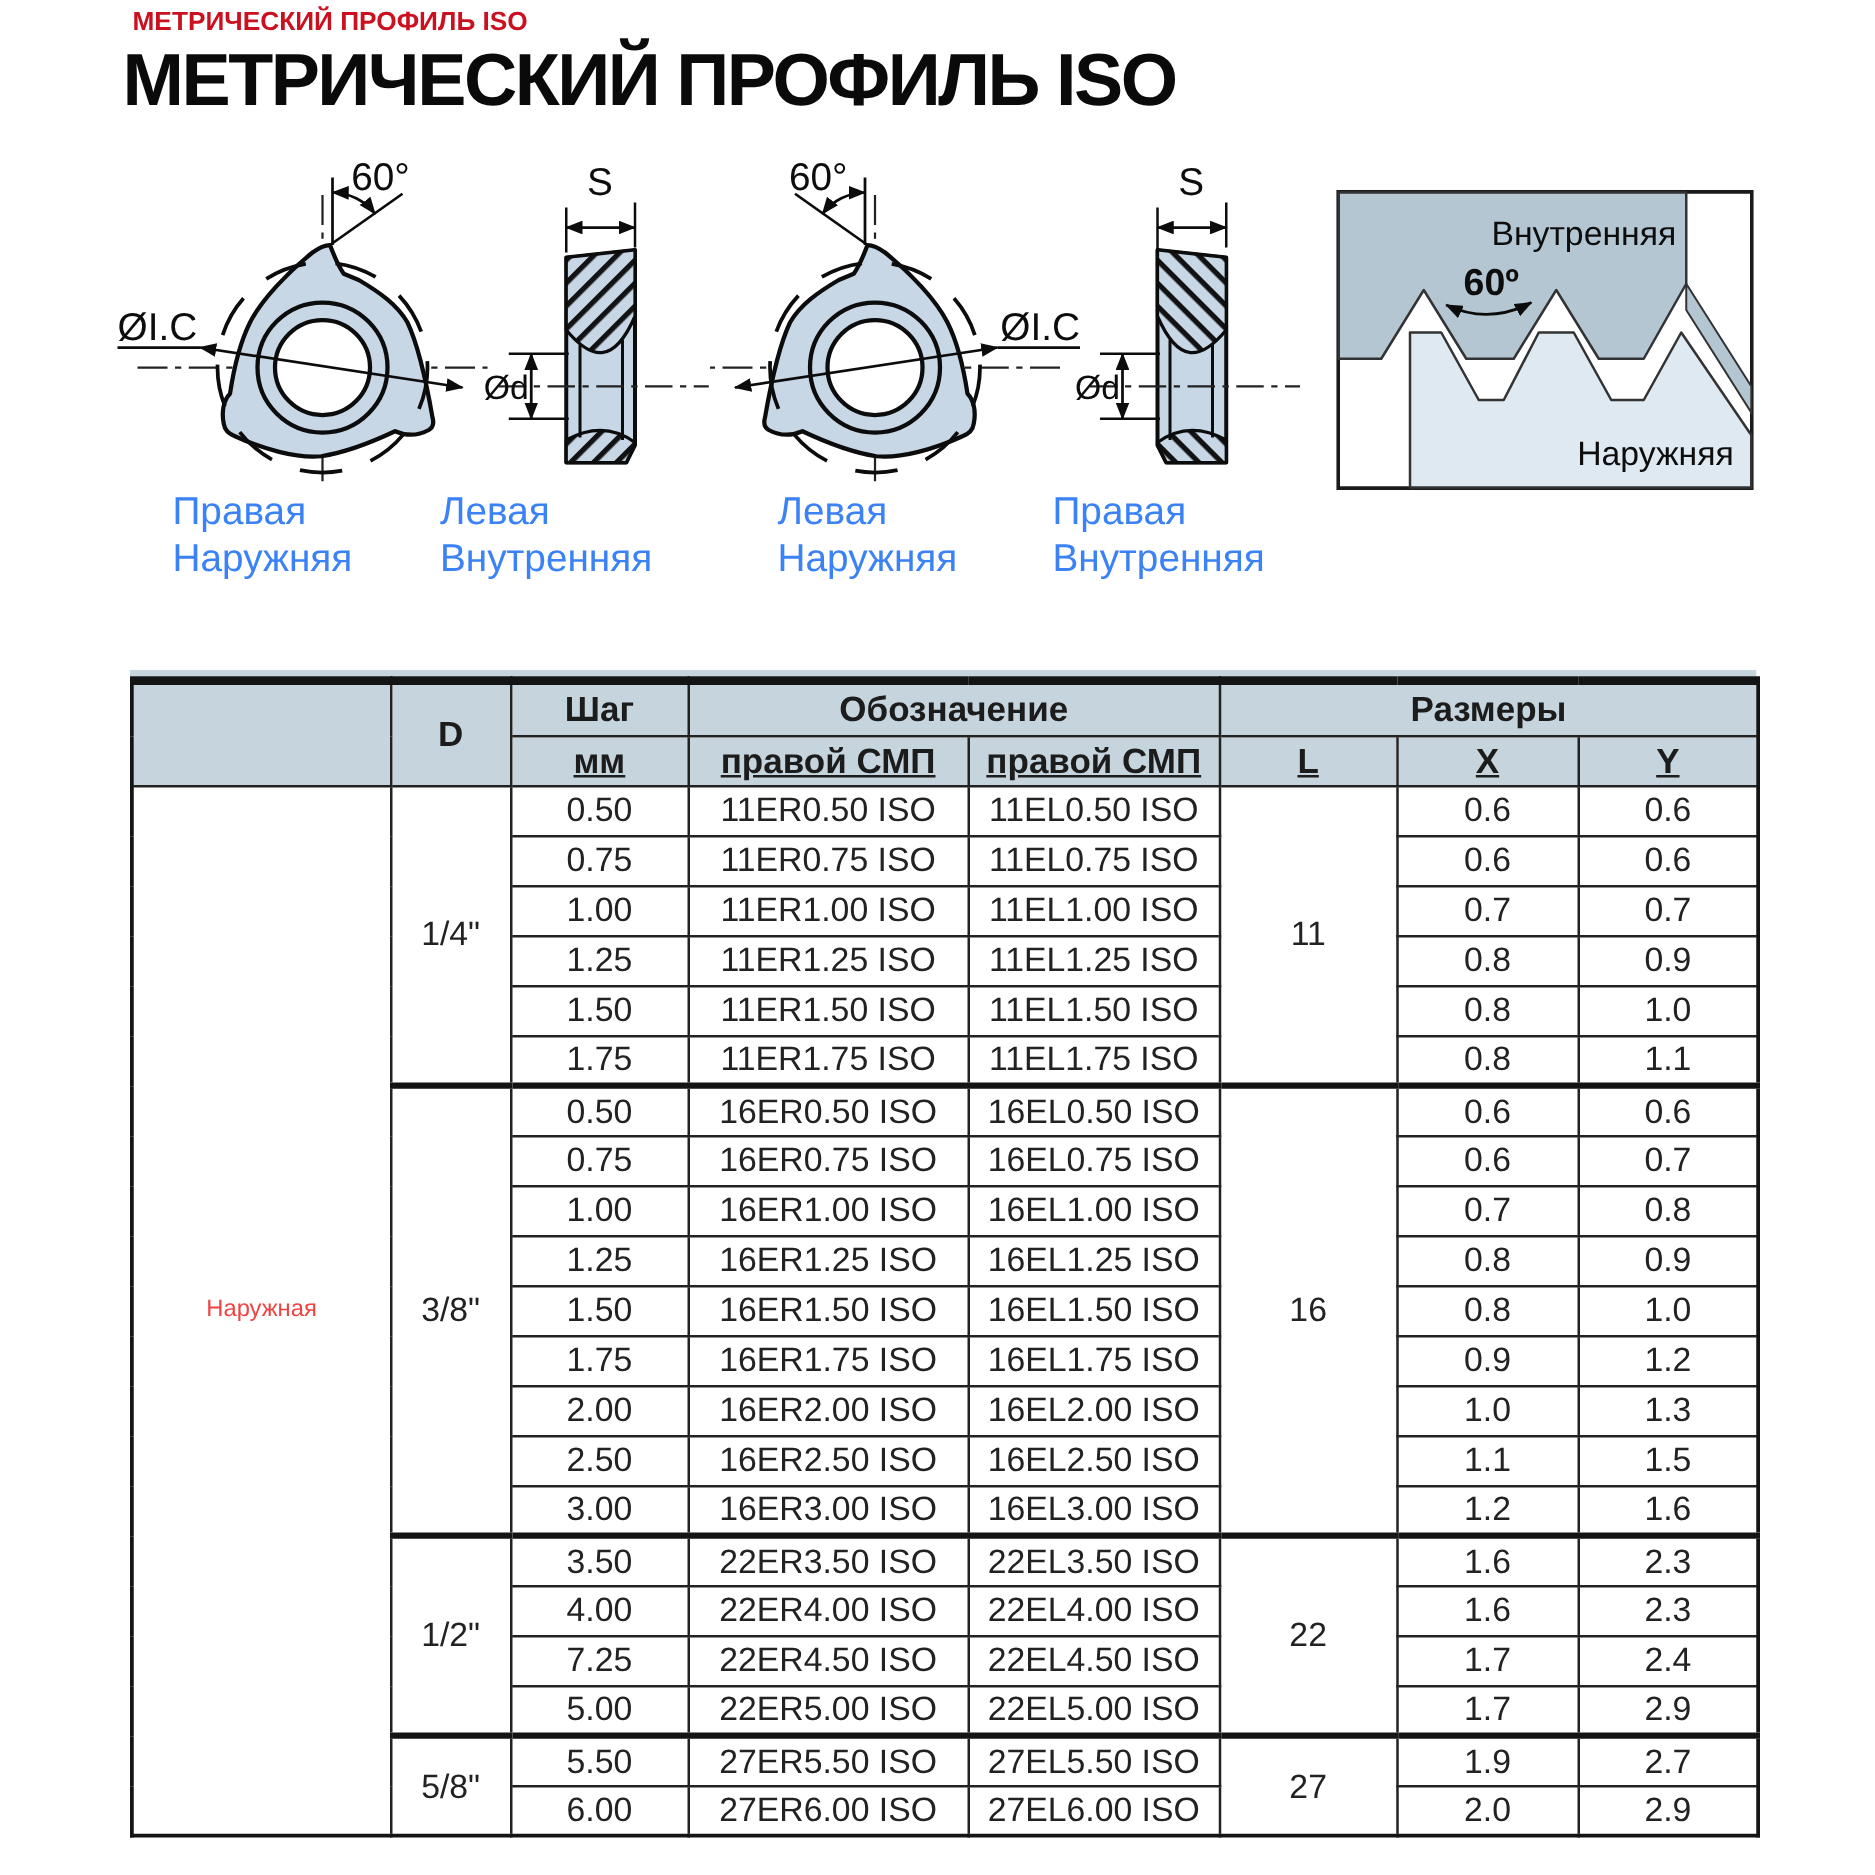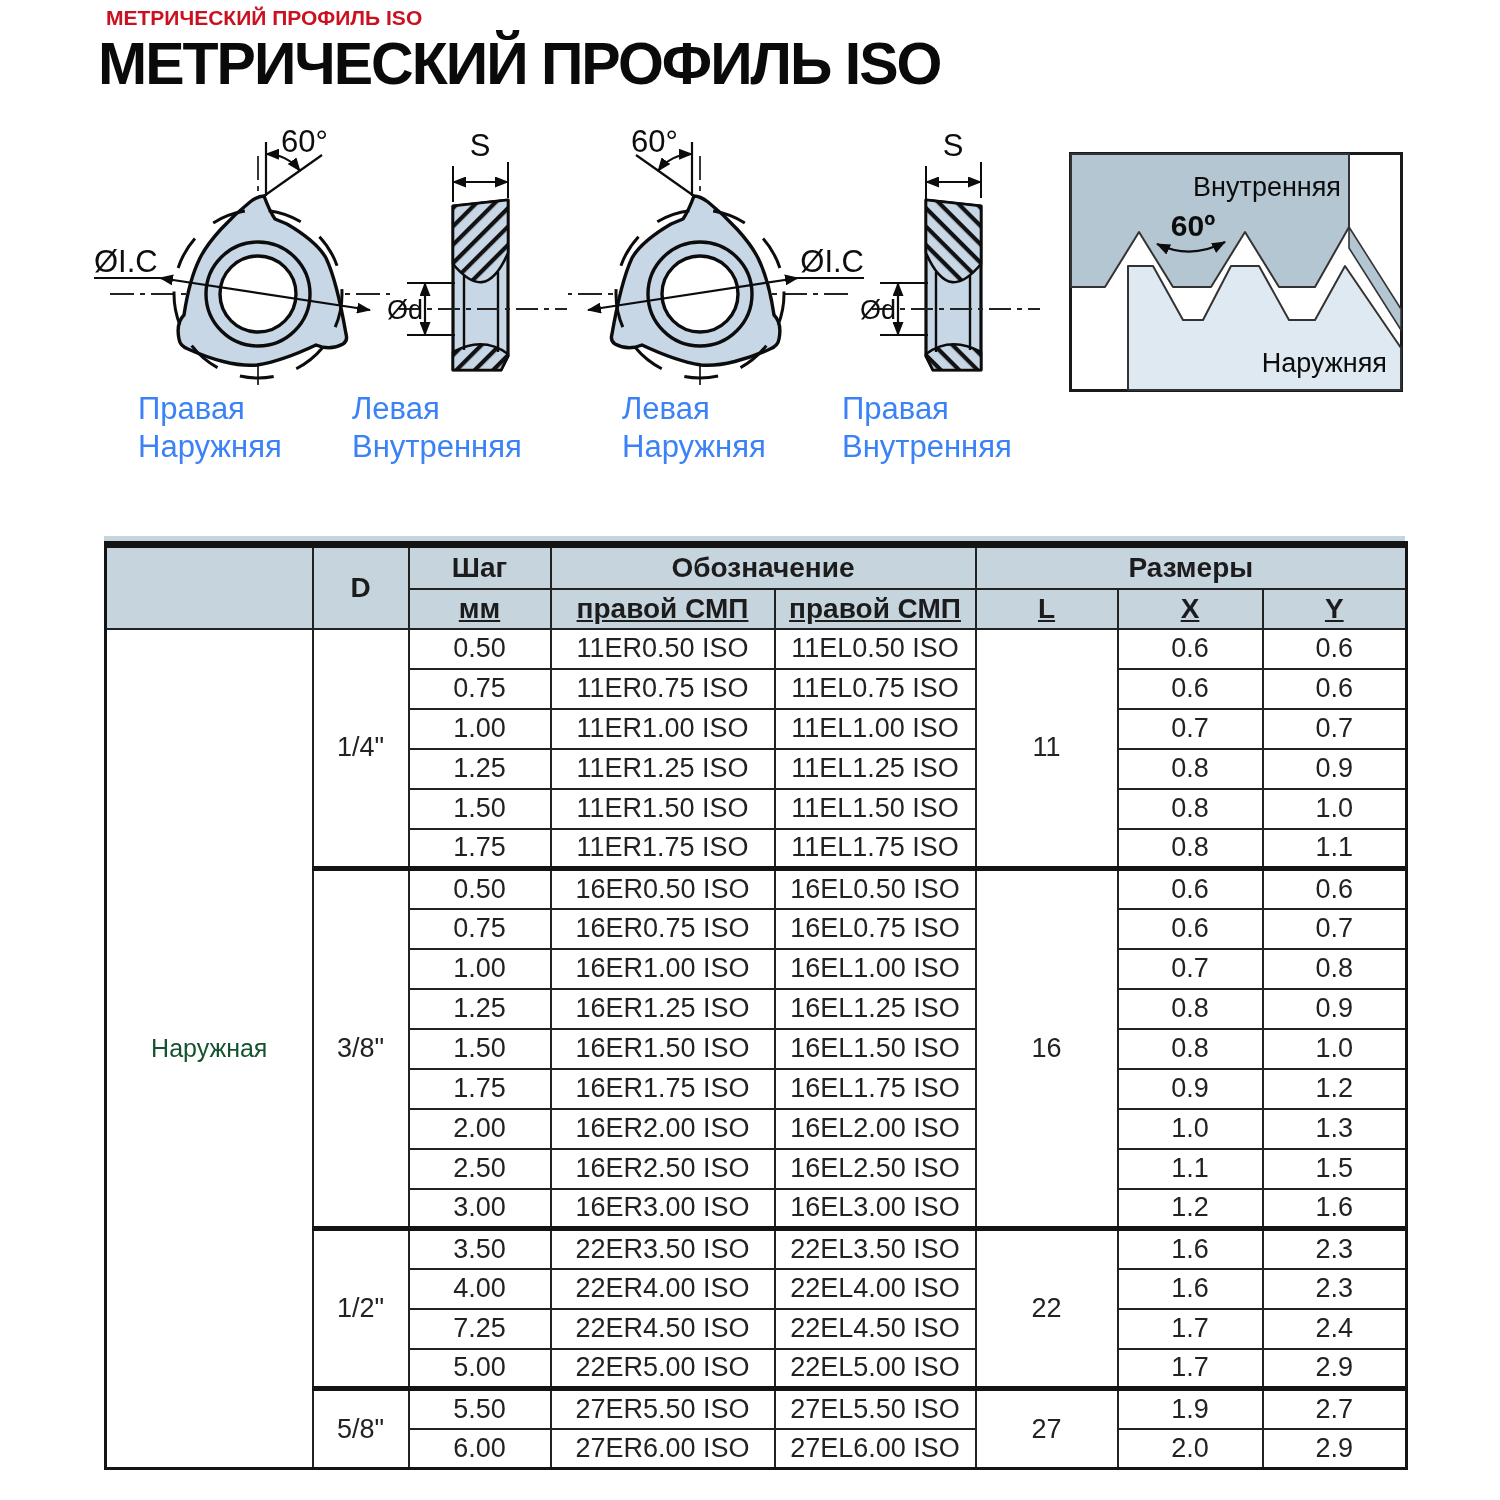--- a/index.html
+++ b/index.html
@@ -16,21 +16,21 @@
   .table-wrap{left:104px;top:536px;width:1301px;}
   .blue-strip{height:5px;background:#c6d4de;margin-bottom:0;}
   table{border-collapse:collapse;width:1301px;table-layout:fixed;
         border:3px solid #141414;border-top:7px solid #141414;}
   th,td{border:2px solid #222;text-align:center;vertical-align:middle;padding:0;
         font-size:27px;font-weight:normal;color:#222;overflow:hidden;}
   thead th{background:#c6d4de;font-weight:bold;font-size:28px;color:#1c1c1c;}
   thead tr.h1{height:44px;} thead tr.h2{height:40px;text-decoration:underline;}
   tbody tr{height:40px;}
   tr.sec-start td{border-top:5px solid #141414;}
-  td.row-label{font-size:25px;color:#14532d;}
+  td.row-label{font-size:19px;color:#ef4444;}
 </style>
 </head>
 <body>
 
 <div class="page">
 
   <div class="abs red-label">МЕТРИЧЕСКИЙ ПРОФИЛЬ ISO</div>
   <div class="abs main-title">МЕТРИЧЕСКИЙ ПРОФИЛЬ ISO</div>
 
   <svg width="0" height="0" style="position:absolute">

